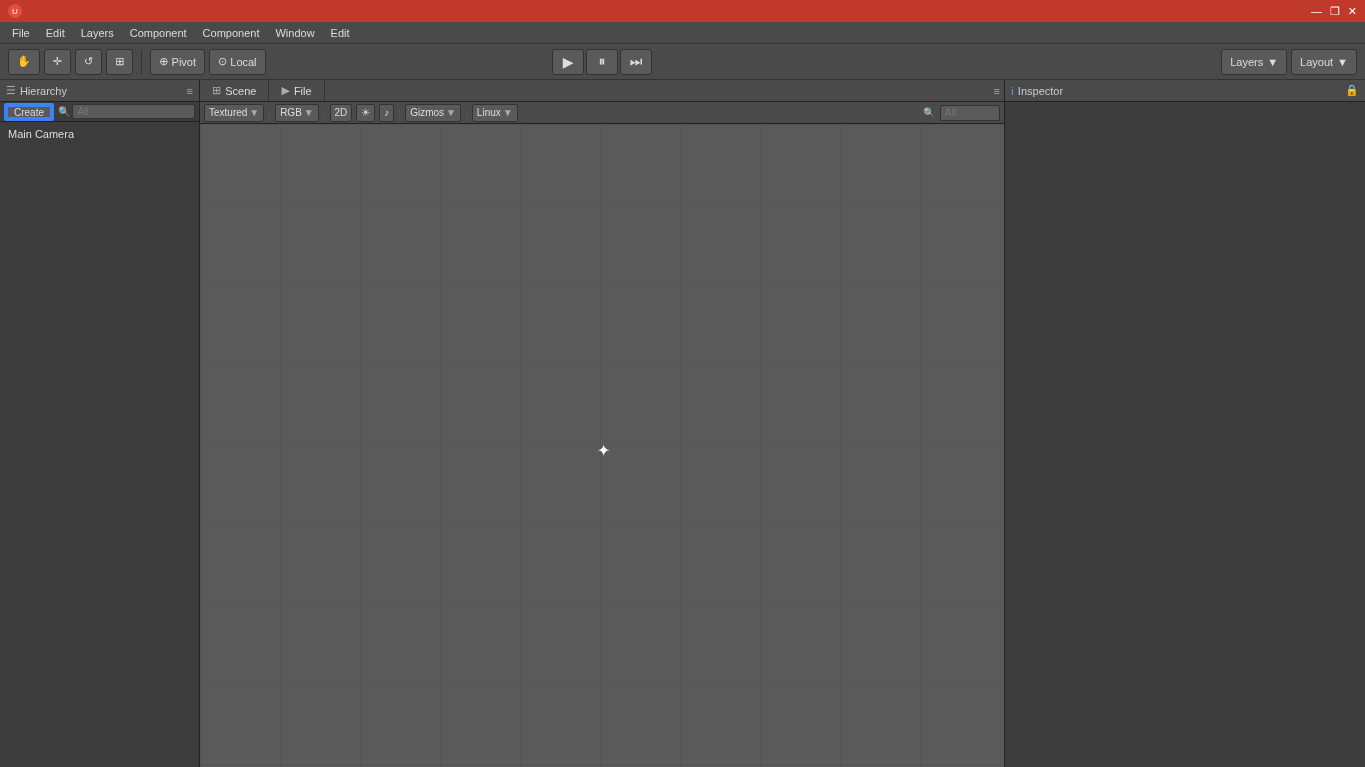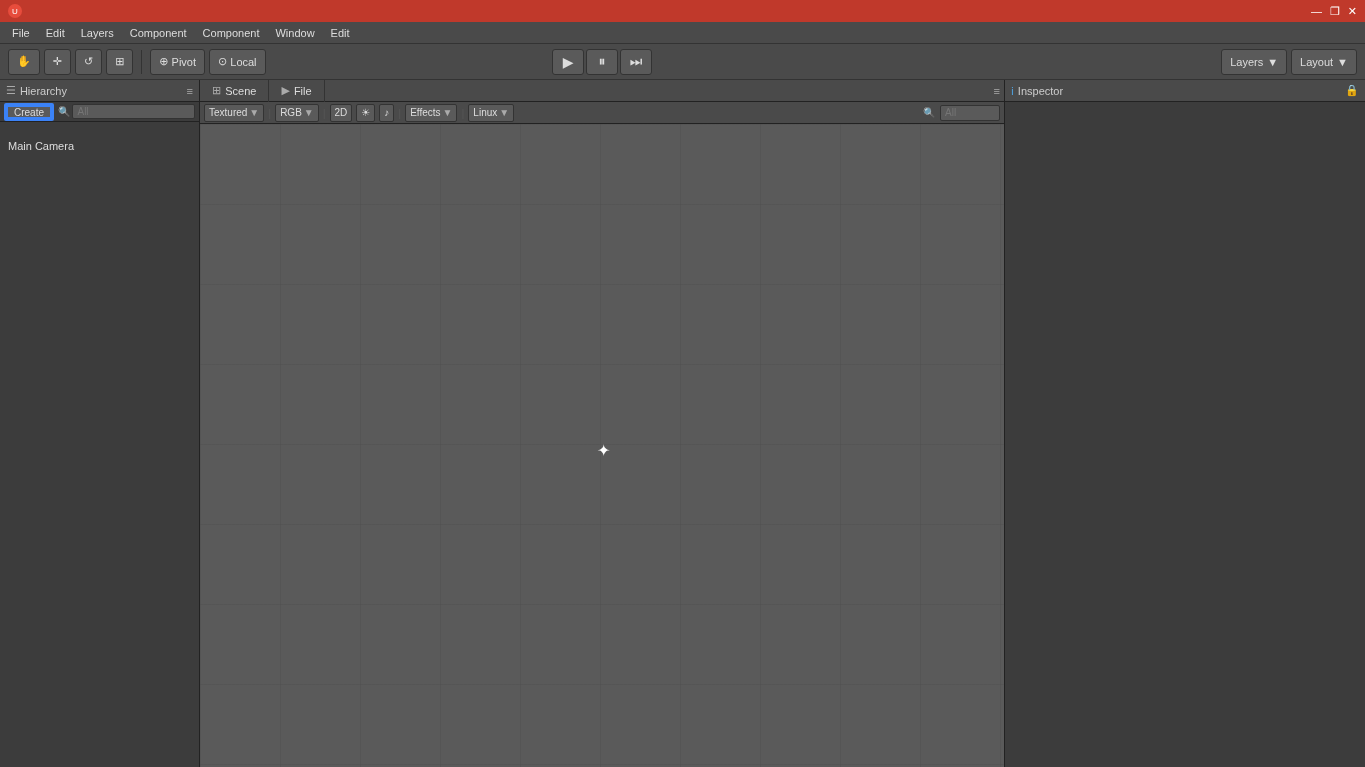--- a/index.html
+++ b/index.html
@@ -50,21 +50,21 @@
     .panel-header {
       height: 22px; background: #4a4a4a; display: flex; align-items: center; padding: 0 6px;
       border-bottom: 1px solid #222; font-size: 11px; color: #ccc; justify-content: space-between;
     }
     .panel-header .header-left { display: flex; align-items: center; gap: 4px; }
     .panel-controls { display: flex; gap: 2px; }
     .panel-search { height: 20px; background: #3c3c3c; display: flex; align-items: center; padding: 2px 4px; border-bottom: 1px solid #222; }
     .panel-search input { background: #5a5a5a; border: 1px solid #333; color: #ddd; font-size: 10px; padding: 1px 4px; width: 100%; border-radius: 2px; outline: none; }
     .create-btn { height: 18px; padding: 0 6px; background: #5a5a5a; border: 4px solid #3b82f6; border-radius: 2px; color: #ddd; font-size: 10px; cursor: pointer; }
     .hierarchy-content { flex: 1; padding: 4px; overflow: auto; }
-    .hier-item { padding: 2px 4px; font-size: 11px; color: #ddd; cursor: pointer; margin-top: 12px; }
+    .hier-item { padding: 2px 4px; font-size: 11px; color: #ddd; cursor: pointer; }
 
     
     #scene-area {
       flex: 1; display: flex; flex-direction: column; background: #3c3c3c; border-right: 1px solid #222;
     }
     .scene-tabs { height: 22px; background: #4a4a4a; display: flex; align-items: center; border-bottom: 1px solid #222; }
     .scene-tab {
       height: 22px; padding: 0 12px; display: flex; align-items: center; gap: 4px;
       font-size: 11px; color: #ddd; cursor: pointer; border-right: 1px solid #333;
     }
@@ -204,21 +204,21 @@
         <span>2D</span>
       </div>
       <div class="stool">
         <span>☀</span>
       </div>
       <div class="stool">
         <span>♪</span>
       </div>
       <span style="color:#555;">|</span>
       <div class="stool">
-        <span>Effects</span>
+        <span>Gizmos</span>
         <span style="color:#aaa;">▼</span>
       </div>
       <span style="color:#555;">|</span>
       <div class="stool">
         <span>Linux</span>
         <span style="color:#aaa;">▼</span>
       </div>
       <div style="flex:1;"></div>
       <span style="color:#aaa;font-size:10px;">🔍</span>
       <input type="text" style="width: 60px; height: 16px; background: rgb(90, 90, 90); border: 1px solid rgb(51, 51, 51); color: rgb(221, 221, 221); font-size: 10px; padding: 0px 4px; border-radius: 2px; outline: none;" placeholder="All">

